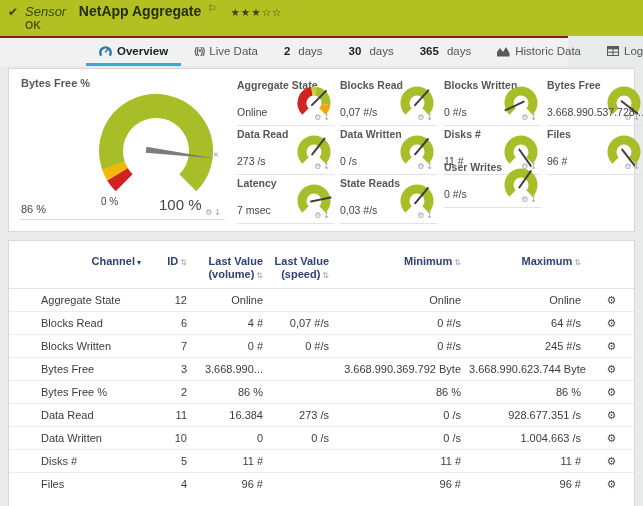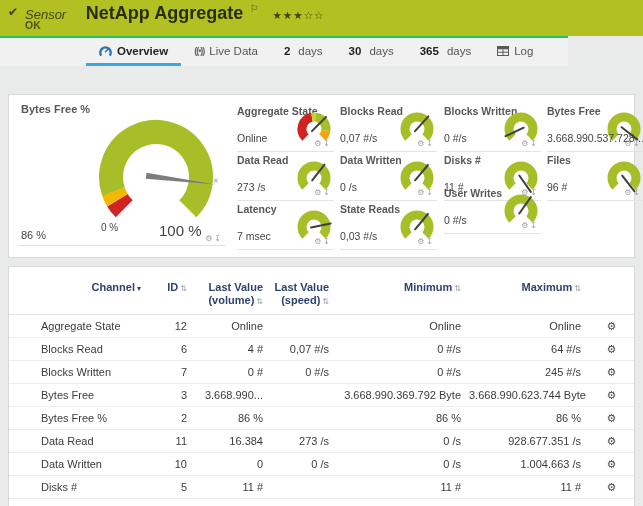--- a/index.html
+++ b/index.html
@@ -3,37 +3,37 @@
 <meta charset="utf-8">
 <style>
   html,body{margin:0;padding:0;background:#d4d6d6;}
   .app{position:relative;width:643px;height:506px;overflow:hidden;background:#e9eaea;
        font-family:"Liberation Sans","DejaVu Sans",sans-serif;-webkit-font-smoothing:antialiased;}
 
   
   .topbar{position:absolute;left:0;top:0;width:643px;height:36px;background:#b2c121;}
   .topbar .check{position:absolute;left:8px;top:5px;font-size:12px;color:#38400d;}
   .topbar .titleline{position:absolute;left:25px;top:3px;font-size:13px;color:#38400d;white-space:nowrap;}
-  .topbar .kicker{font-style:italic;margin-right:16px;color:#3c4510;}
-  .topbar .sensor-title{font-weight:bold;color:#272d06;font-size:18px;}
+  .topbar .kicker{font-style:italic;margin-right:9px;color:#3c4510;}
+  .topbar .sensor-title{font-weight:bold;color:#272d06;font-size:14px;}
   .topbar .flag{font-size:10px;color:#4a5412;margin-left:3px;vertical-align:top;}
   .topbar .stars{font-size:10.5px;color:#3c430e;margin-left:10px;letter-spacing:1px;}
   .topbar .status{position:absolute;left:25px;top:19px;font-size:10.5px;font-weight:bold;color:#4c570b;}
 
   
   .tabbar{position:absolute;left:0;top:36px;width:568px;height:30px;background:#f1f1f2;
-          border-top:2px solid #22c55e;display:flex;align-items:flex-end;padding-left:86px;box-sizing:border-box;}
+          border-top:2px solid #7f1d1d;display:flex;align-items:flex-end;padding-left:86px;box-sizing:border-box;}
   .tab{display:flex;align-items:center;gap:5px;height:27px;padding:0 13px;font-size:11.5px;
        color:#555;cursor:pointer;border-bottom:3px solid transparent;box-sizing:border-box;white-space:nowrap;}
   .tab.active{font-weight:bold;color:#222;border-bottom-color:#36a9e1;}
   .tab .tab-strong{font-weight:bold;color:#222;margin-right:3px;}
   .tab .tab-icon{display:inline-flex;align-items:center;}
 
   
-  .panel{position:absolute;background:#fff;border:1px solid #d8d8d8;box-sizing:border-box;margin-top:26px;}
+  .panel{position:absolute;background:#fff;border:1px solid #d8d8d8;box-sizing:border-box;}
   #gauge-panel{left:8px;top:68px;width:627px;height:164px;}
   .big-tile{position:absolute;left:0;top:0;width:224px;height:162px;}
   .big-tile .g-title{position:absolute;left:12px;top:8px;font-size:11px;font-weight:bold;color:#575757;}
   .big-tile .g-svg{position:absolute;left:72px;top:12px;}
   .big-tile .g-min{position:absolute;left:92px;top:127px;font-size:10px;color:#444;}
   .big-tile .g-max{position:absolute;left:150px;top:127px;font-size:15px;color:#444;}
   .big-tile .g-value{position:absolute;left:12px;top:134px;font-size:11px;color:#444;}
   .big-tile .tip-mark{position:absolute;left:204px;top:82px;font-size:7px;color:#9a9a9a;}
   .big-tile .underline{position:absolute;left:10px;top:150px;width:206px;border-top:1px solid #e0e0e0;}
   .tile-icons{position:absolute;right:8px;bottom:10px;font-size:8px;color:#a0a0a0;letter-spacing:2px;cursor:pointer;}
@@ -102,20 +102,29 @@
     </div>
       <div class="tab">
 
       <span class="tab-strong">30</span>
       <span class="tab-label">days</span>
     </div>
       <div class="tab">
 
       <span class="tab-strong">365</span>
       <span class="tab-label">days</span>
+    </div>
+      <div class="tab">
+      <span class="tab-icon">
+          <svg width="13" height="11" viewBox="0 0 13 11">
+            <path d="M0 10.5 L0 6 L3 2 L6 6 L9 1 L12.5 7 L12.5 10.5 Z" fill="#5a5a5a"></path>
+          </svg>
+        </span>
+
+      <span class="tab-label">Historic Data</span>
     </div>
       <div class="tab">
       <span class="tab-icon">
           <svg width="12" height="10" viewBox="0 0 12 10">
             <rect x="0.5" y="0.5" width="11" height="9" fill="none" stroke="#5a5a5a"></rect>
             <rect x="0.5" y="0.5" width="11" height="2.8" fill="#5a5a5a"></rect>
             <line x1="0.5" y1="6.2" x2="11.5" y2="6.2" stroke="#5a5a5a"></line>
             <line x1="6" y1="3.3" x2="6" y2="9.5" stroke="#5a5a5a"></line>
           </svg>
         </span>

